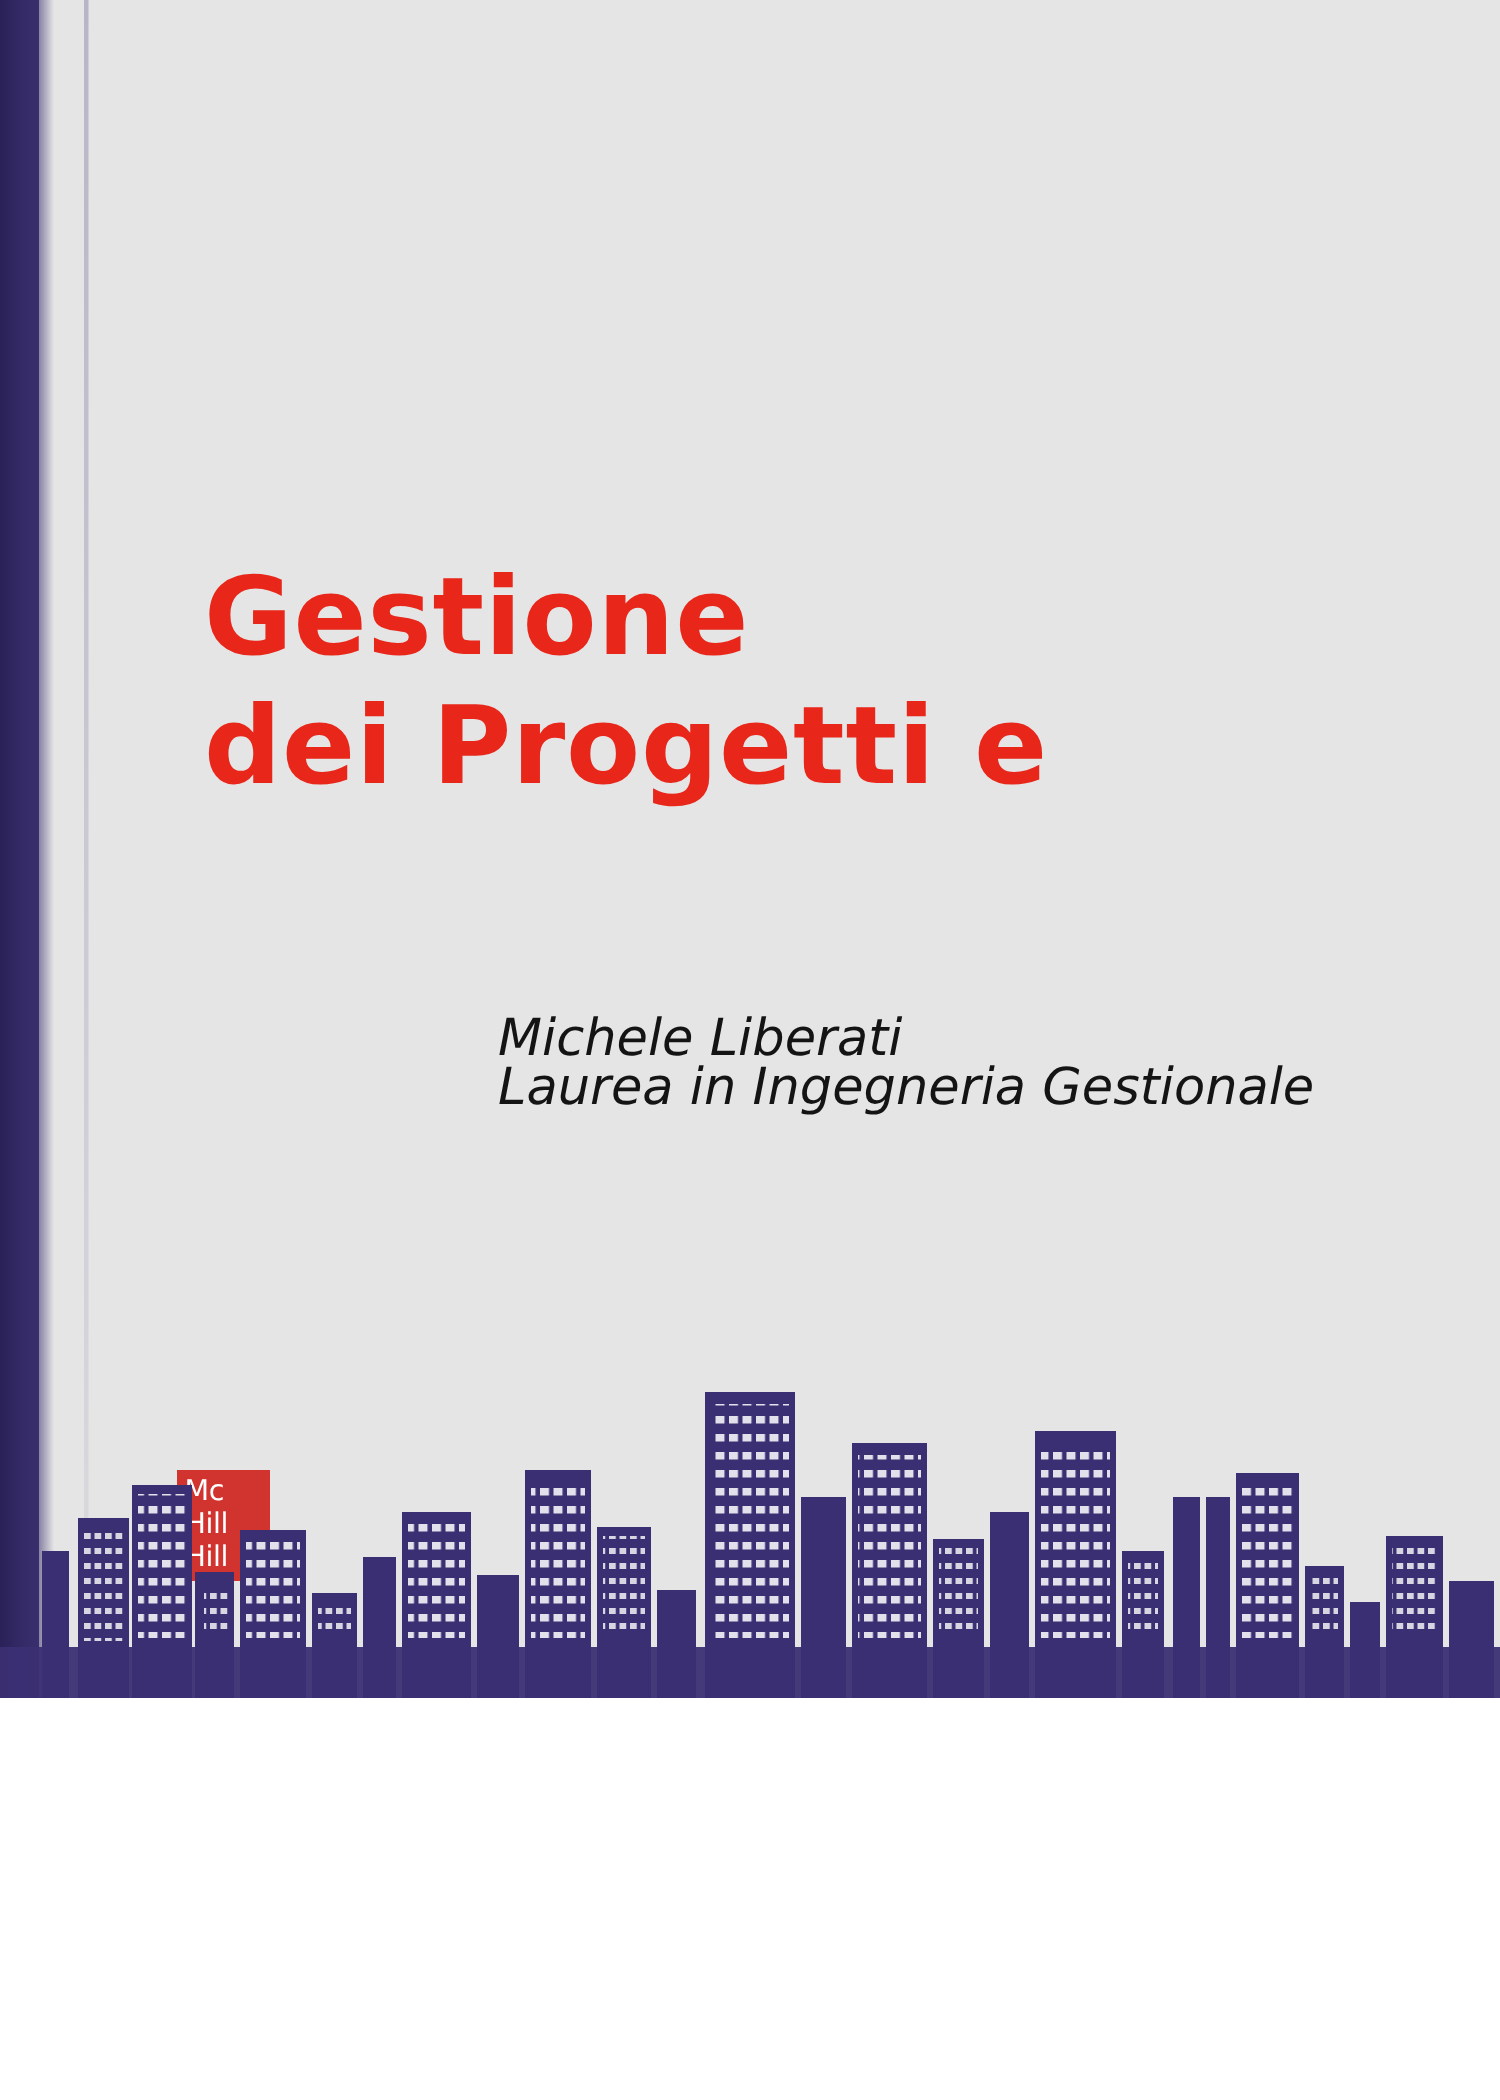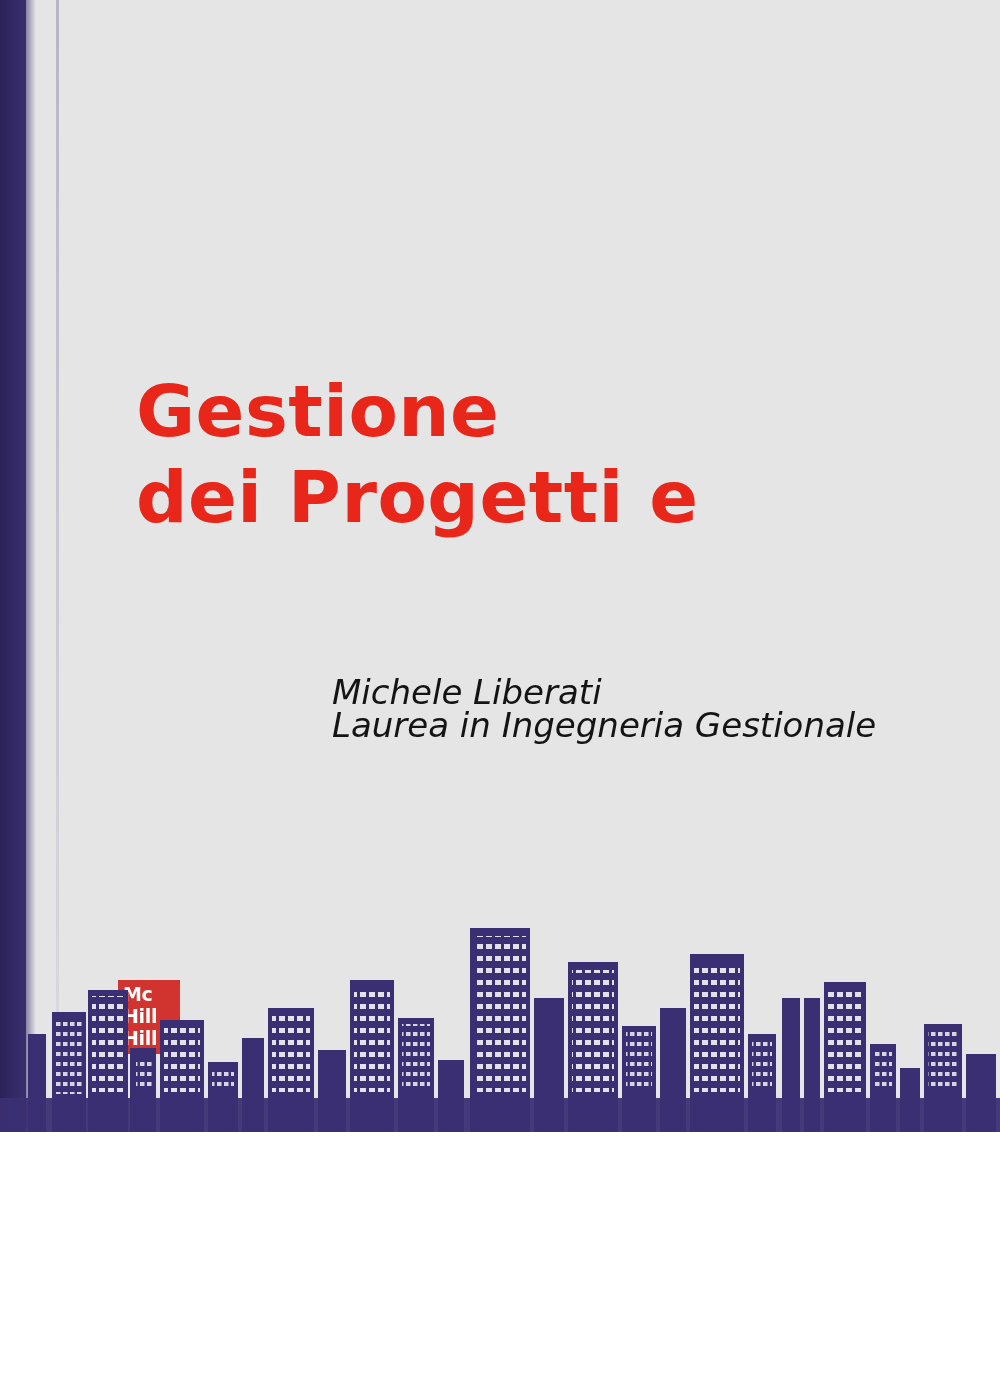--- a/index.html
+++ b/index.html
@@ -87,21 +87,21 @@
     top: 980px;
     display: flex;
     align-items: center;
   }
   #mgh-mark {
     width: 62px;
     height: 74px;
     background: #d1332e;
     color: #ffffff;
     font-family: "DejaVu Sans", sans-serif;
-    font-weight: 700;
+    font-weight: 400;
     font-size: 19px;
     line-height: 22px;
     padding: 3px 0 4px 5px;
     box-sizing: border-box;
     letter-spacing: -0.3px;
   }
   #mgh-mark span { display: block; }
   #create-word {
     margin-left: 24px;
     font-family: "DejaVu Sans", sans-serif;

